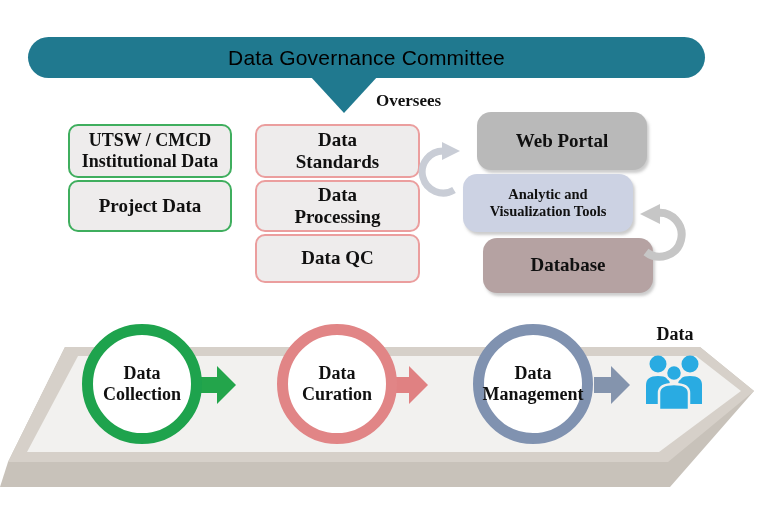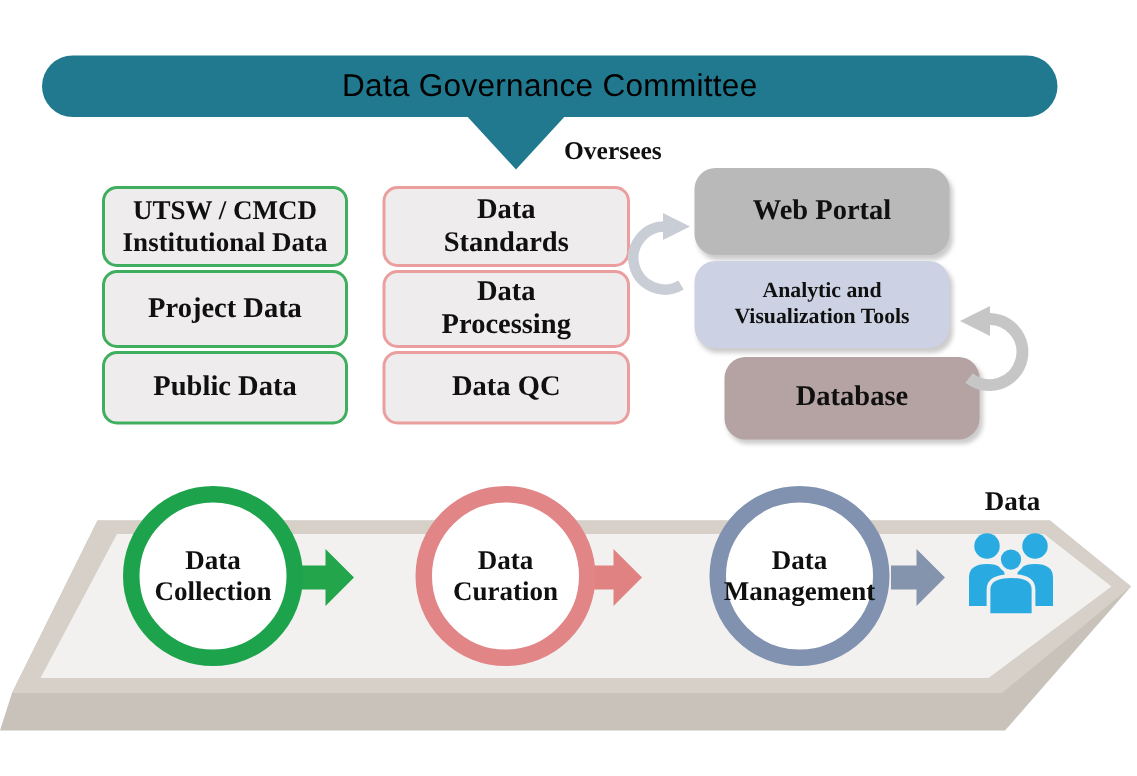--- a/index.html
+++ b/index.html
@@ -28,21 +28,21 @@
   .box.pink{border:2px solid var(--pink);left:255px;width:161px;}
   .r1{top:124px;height:50px;}
   .r2{top:180px;height:48px;}
   .r3{top:234px;height:45px;}
   .f18{font-size:18px;}
   .f19{font-size:19px;}
   .sysbox{position:absolute;left:463px;width:170px;border-radius:14px;
           display:flex;align-items:center;justify-content:center;text-align:center;
           font-weight:bold;white-space:pre-line;line-height:1.2;
           box-shadow:2px 3px 3px rgba(110,110,110,.35);}
-  .sys-web{top:112px;height:58px;background:var(--gray-box);font-size:19px;}
+  .sys-web{top:112px;height:58px;background:var(--gray-box);font-size:19px;margin-left:14px;}
   .sys-ana{top:174px;height:58px;background:var(--lav-box);font-size:14.5px;}
   .sys-db{top:238px;height:55px;background:var(--mauve-box);font-size:19px;margin-left:20px;}
   .circle{position:absolute;top:324px;width:98px;height:98px;border-radius:50%;background:#fff;
           display:flex;align-items:center;justify-content:center;text-align:center;
           font-weight:bold;font-size:18px;line-height:1.15;white-space:pre-line;z-index:3;}
   .c-green{left:82px;border:11px solid var(--circle-green);}
   .c-red{left:277px;border:11px solid var(--circle-red);}
   .c-blue{left:473px;border:11px solid var(--circle-blue);}
   .flow-arrow{position:absolute;top:366px;width:36px;height:38px;z-index:2;}
   .fa-green{left:200px;fill:var(--arrow-green);}
@@ -72,23 +72,20 @@
   </div>
   <div class="banner-tail"></div>
   <div class="oversees">Oversees</div>
 
   <div class="box green r1 f18">
     <span>UTSW / CMCD
 Institutional Data</span>
   </div>
   <div class="box green r2 f19">
     <span>Project Data</span>
-  </div>
-  <div class="box green r3 f19">
-    <span>Public Data</span>
   </div>
 
   <div class="box pink r1 f19">
     <span>Data
 Standards</span>
   </div>
   <div class="box pink r2 f19">
     <span>Data
 Processing</span>
   </div>

